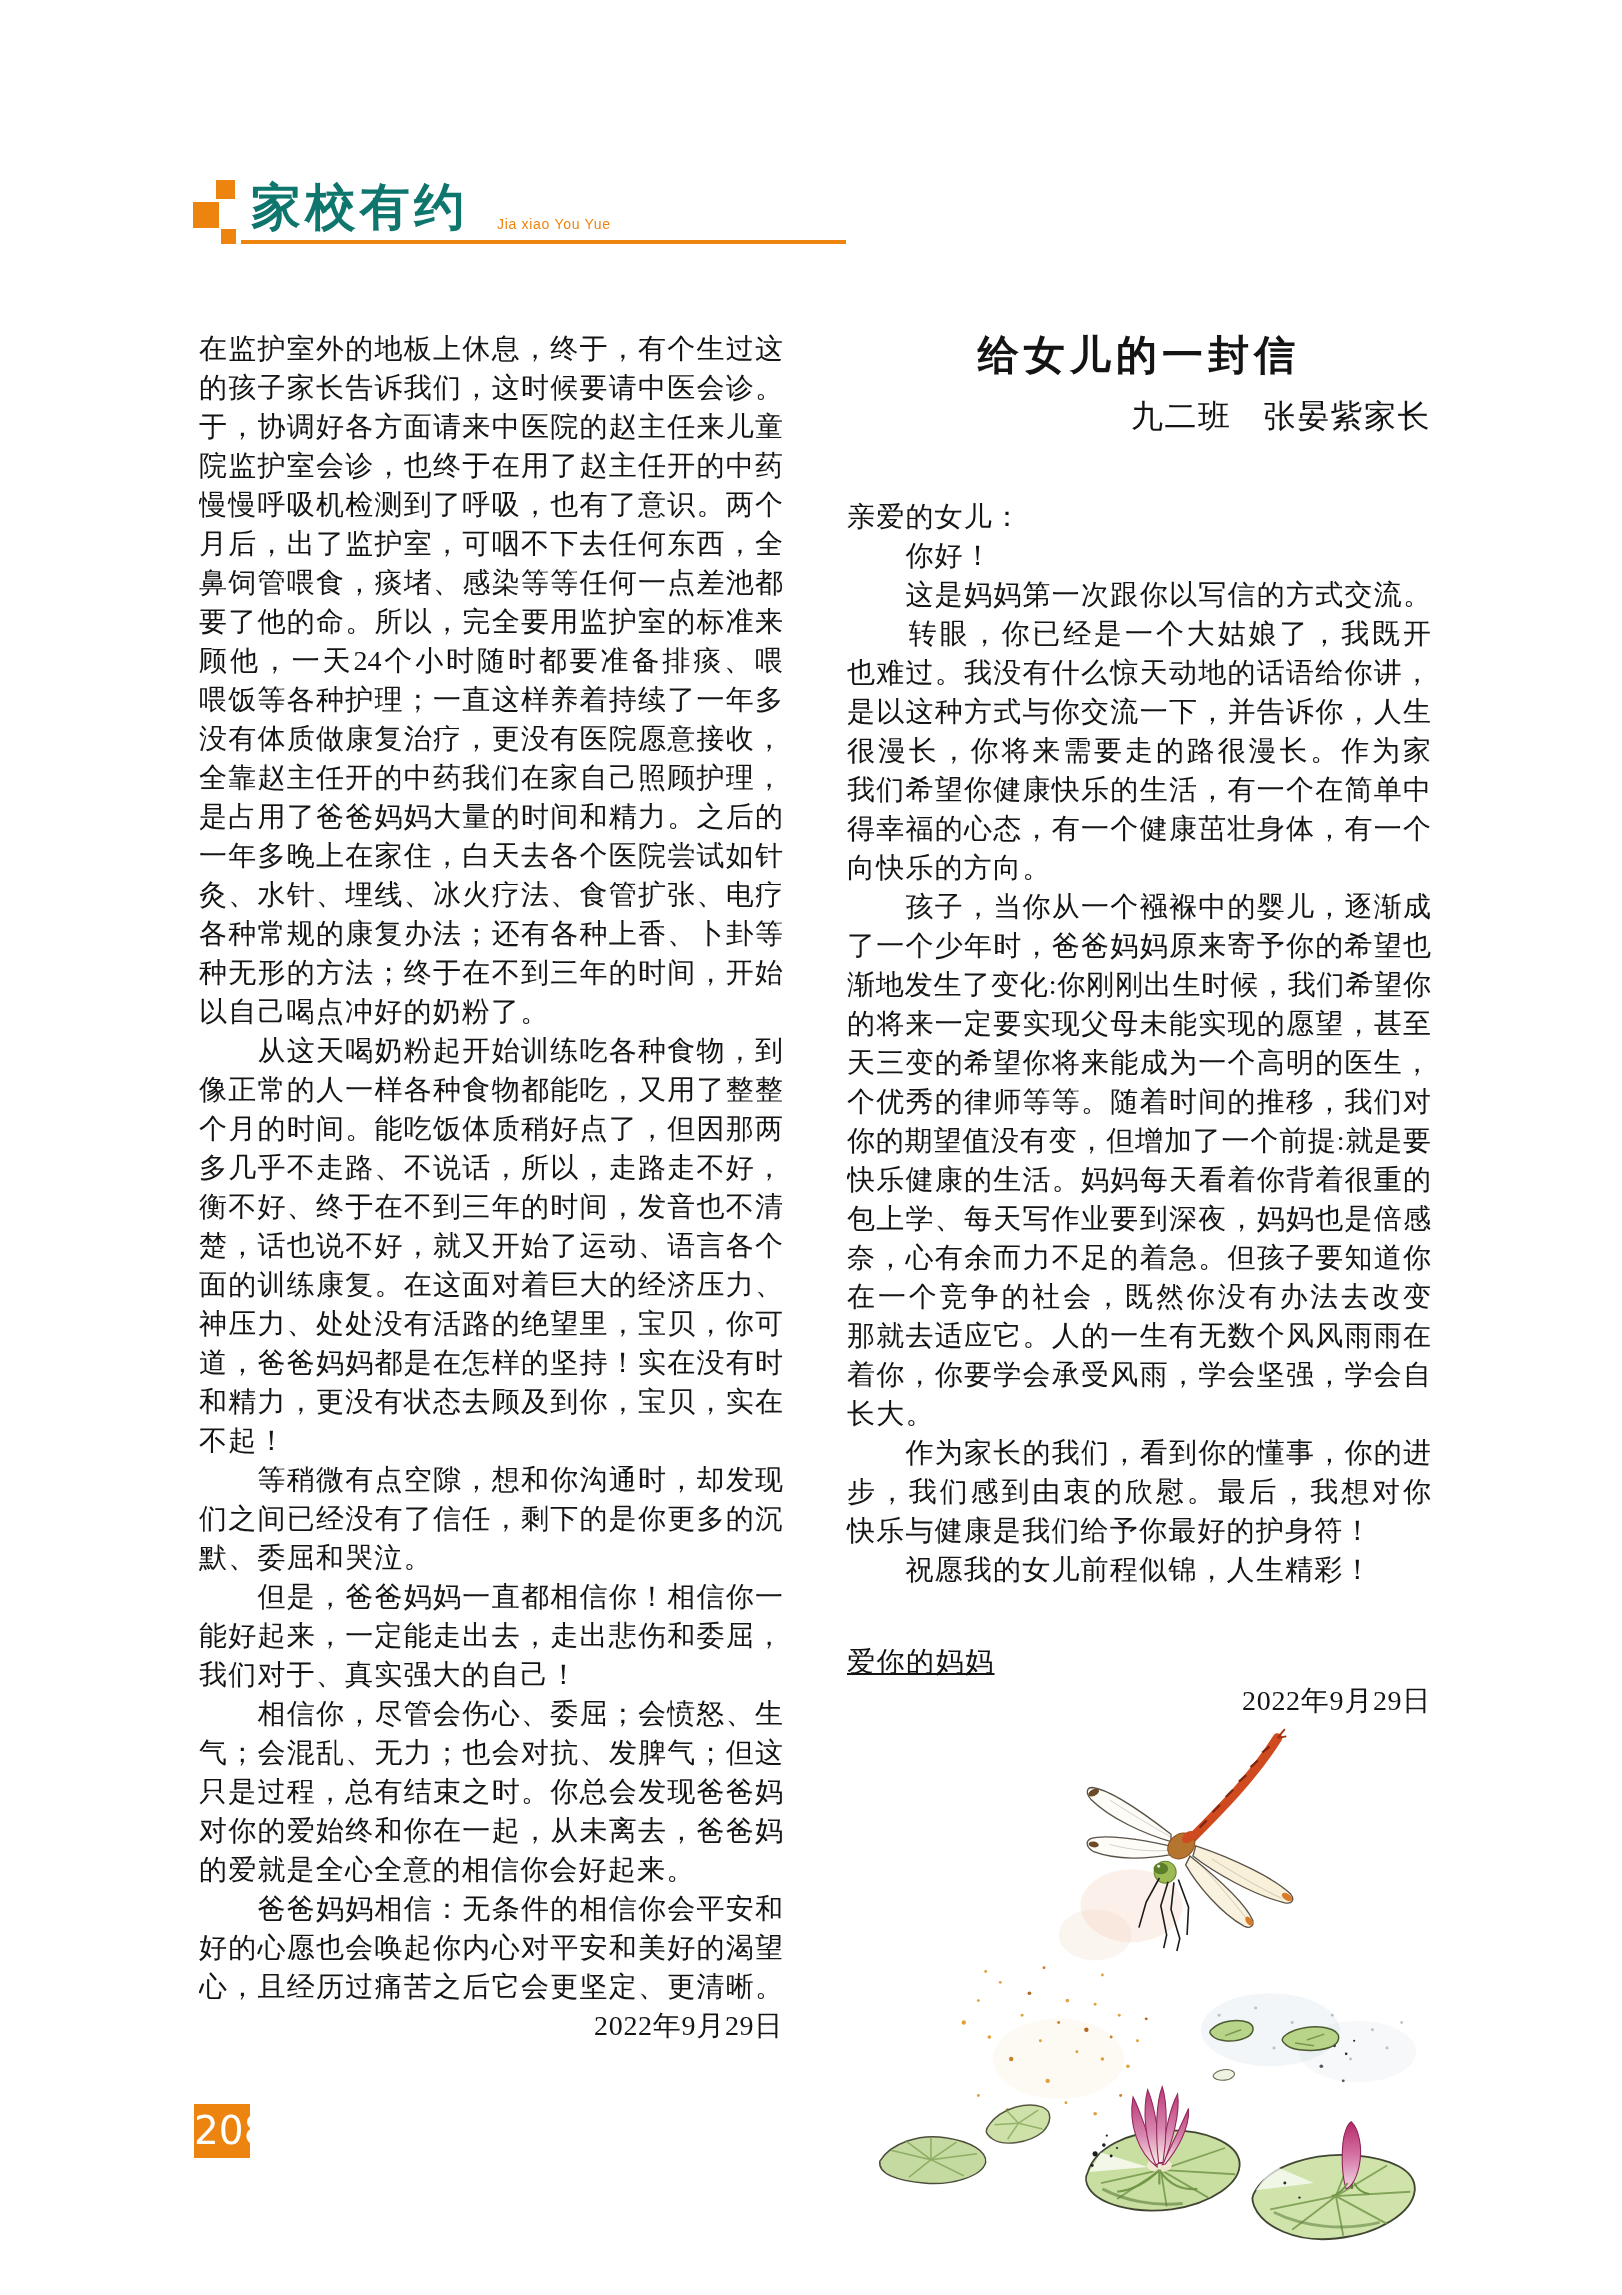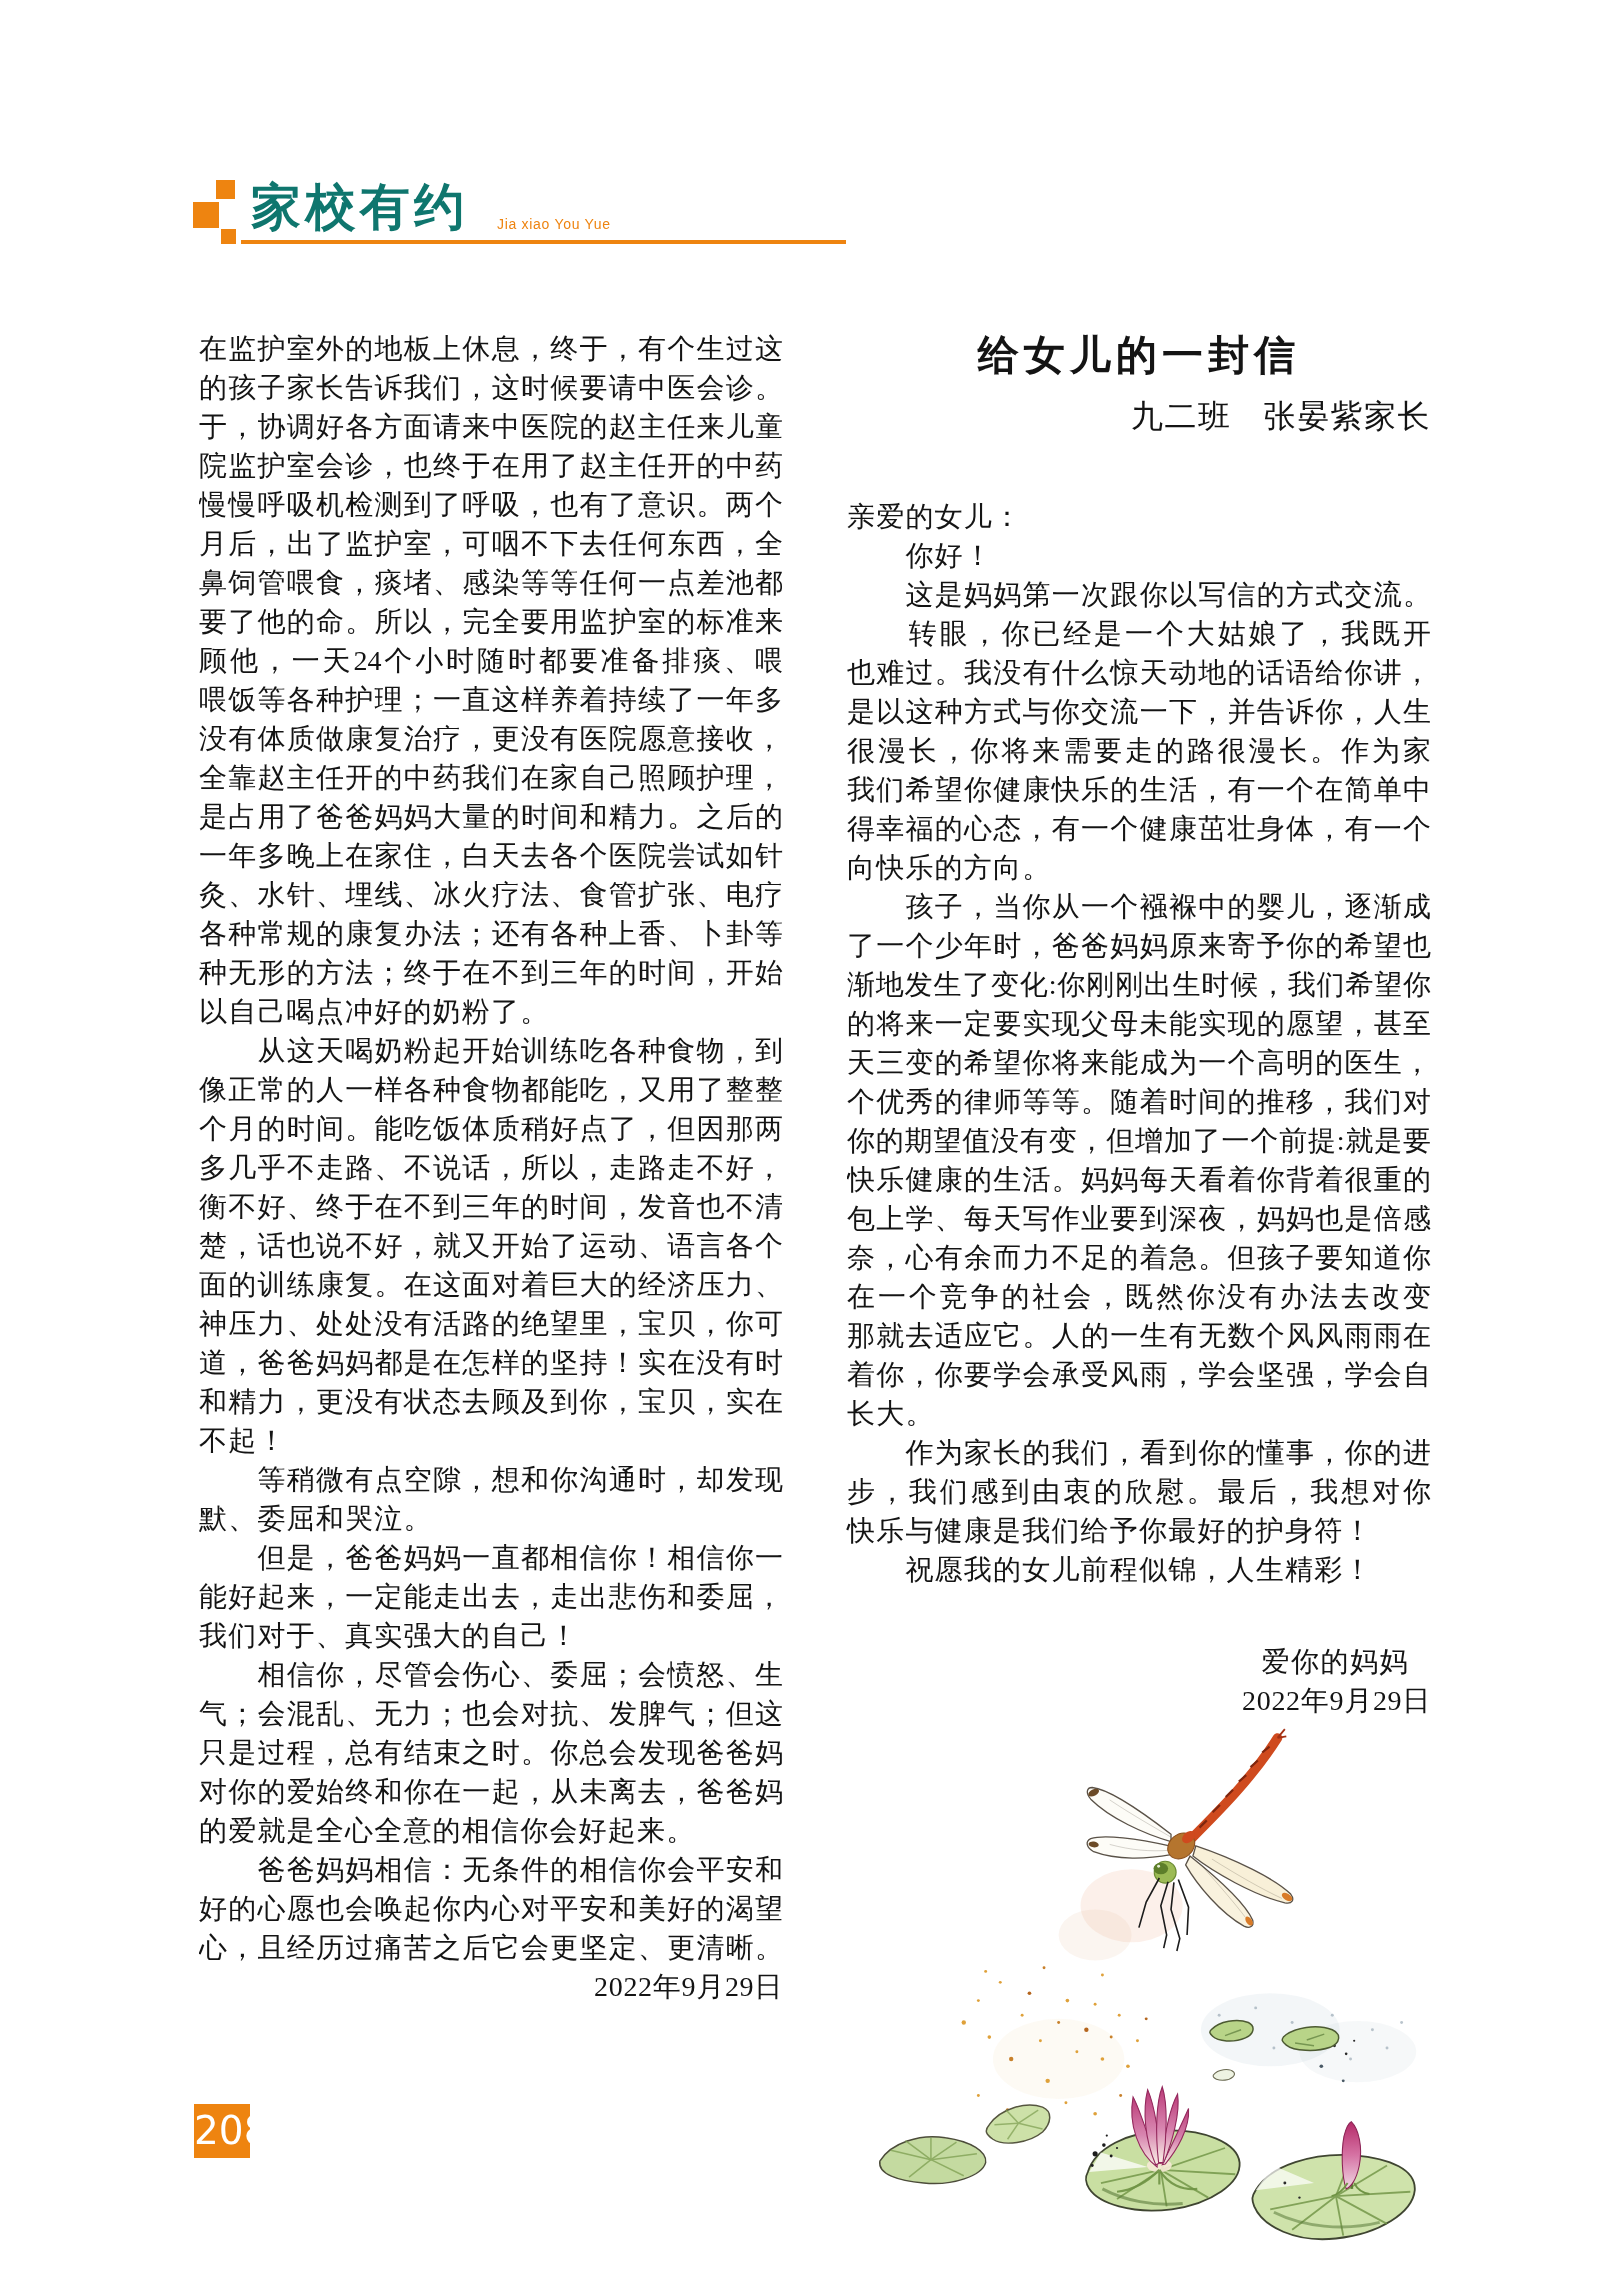--- a/index.html
+++ b/index.html
@@ -24,21 +24,21 @@
 
   .text-line{height:39px;line-height:39px;font-size:28px;white-space:nowrap;}
   .text-line.full{white-space:normal;text-align:justify;text-align-last:justify;height:39px;overflow:hidden;}
   .text-line.end{letter-spacing:1.2px;}
 
   .article-title{font-size:41px;font-weight:bold;line-height:51px;text-align:center;letter-spacing:5.1px;}
   .byline{margin-top:17.5px;line-height:34px;font-size:32px;text-align:right;letter-spacing:1.5px;}
   .byline .byline-gap{display:inline-block;width:32px;}
   .right-body{margin-top:64px;}
 
-  .closing .closing-name{text-align:right;padding-right:22px;letter-spacing:1.5px;}
+  .closing .closing-name{text-align:left;padding-right:22px;letter-spacing:1.5px;text-decoration:underline;}
   .closing .closing-date{text-align:right;letter-spacing:0.7px;}
   #right-closing{margin-top:53px;}
 
   
   #page-no{position:absolute;left:194px;top:2104px;width:56px;height:54px;background:#ee8410;
            color:#ffffff;font-family:"DejaVu Sans","Liberation Sans",sans-serif;font-size:39px;
            line-height:54px;text-align:center;}
 
   
   #illus{position:absolute;left:876px;top:1716px;width:555px;height:540px;}
@@ -84,20 +84,21 @@
         <div class="text-line full">个月的时间。能吃饭体质稍好点了，但因那两年</div>
         <div class="text-line full">多几乎不走路、不说话，所以，走路走不好，平</div>
         <div class="text-line full">衡不好、终于在不到三年的时间，发音也不清</div>
         <div class="text-line full">楚，话也说不好，就又开始了运动、语言各个方</div>
         <div class="text-line full">面的训练康复。在这面对着巨大的经济压力、精</div>
         <div class="text-line full">神压力、处处没有活路的绝望里，宝贝，你可知</div>
         <div class="text-line full">道，爸爸妈妈都是在怎样的坚持！实在没有时间</div>
         <div class="text-line full">和精力，更没有状态去顾及到你，宝贝，实在对</div>
         <div class="text-line end">不起！</div>
         <div class="text-line full">　　等稍微有点空隙，想和你沟通时，却发现我</div>
+        <div class="text-line full">们之间已经没有了信任，剩下的是你更多的沉</div>
         <div class="text-line end">默、委屈和哭泣。</div>
         <div class="text-line full">　　但是，爸爸妈妈一直都相信你！相信你一定</div>
         <div class="text-line full">能好起来，一定能走出去，走出悲伤和委屈，成</div>
         <div class="text-line end">我们对于、真实强大的自己！</div>
         <div class="text-line full">　　相信你，尽管会伤心、委屈；会愤怒、生</div>
         <div class="text-line full">气；会混乱、无力；也会对抗、发脾气；但这都</div>
         <div class="text-line full">只是过程，总有结束之时。你总会发现爸爸妈妈</div>
         <div class="text-line full">对你的爱始终和你在一起，从未离去，爸爸妈妈</div>
         <div class="text-line end">的爱就是全心全意的相信你会好起来。</div>
         <div class="text-line full">　　爸爸妈妈相信：无条件的相信你会平安和美</div>

